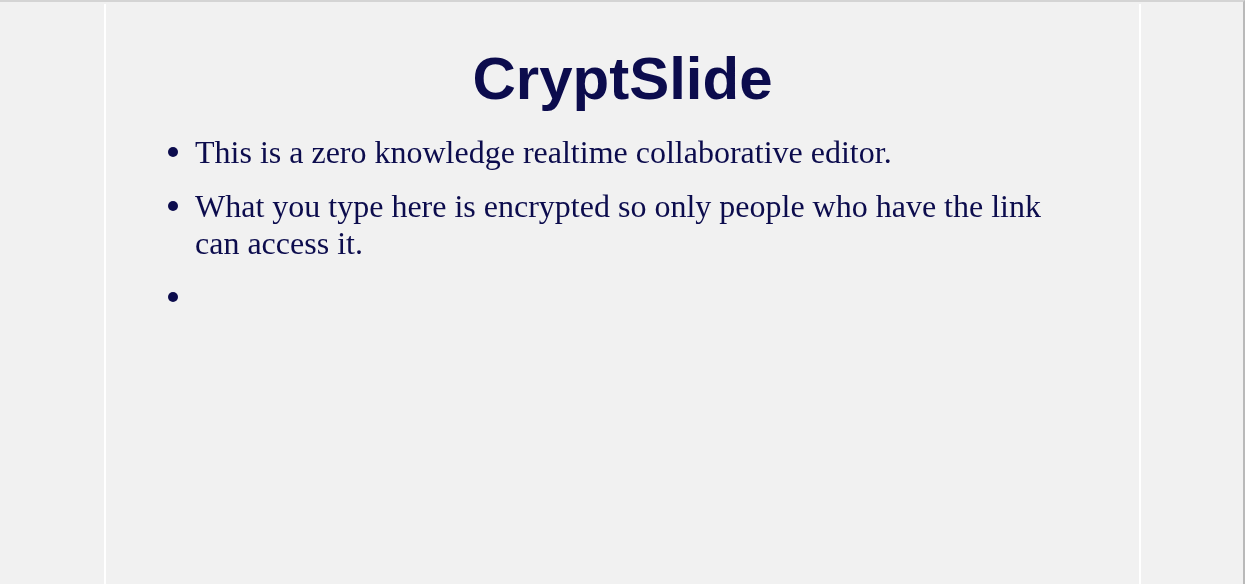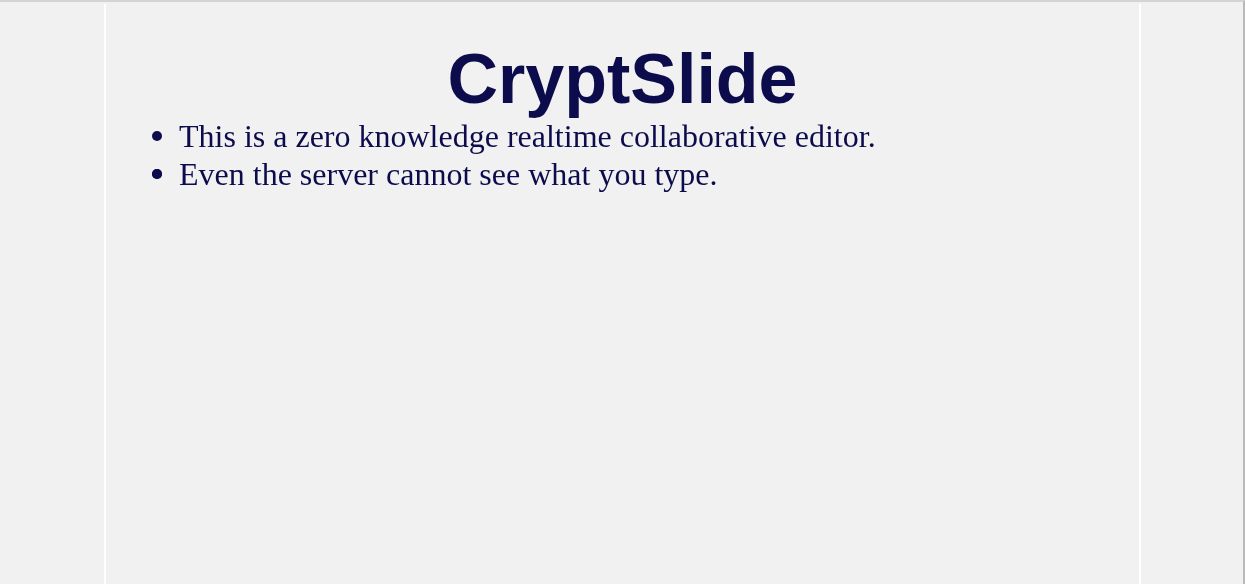--- a/index.html
+++ b/index.html
@@ -63,40 +63,40 @@
   #slide-title {
     margin: 0;
     padding: 0;
     position: absolute;
     left: 0;
     right: 0;
     top: 38px;
     text-align: center;
     font-family: "Liberation Sans", sans-serif;
     font-weight: bold;
-    font-size: 70px;
+    font-size: 60px;
     line-height: 74px;
     letter-spacing: 0px;
     color: #0c0c4d;
     white-space: nowrap;
   }
 
   #slide-bullets {
     position: absolute;
     left: 0;
     top: 114px;
     width: 100%;
     margin: 0;
     padding: 0;
     list-style: none;
   }
 
   .bullet-item {
     position: relative;
-    margin: 0;
+    margin: 16px;
     padding: 0 40px 0 73px;
     font-family: "Liberation Serif", "DejaVu Serif", serif;
     font-size: 32px;
     line-height: 37.5px;
     color: #0c0c4d;
     text-align: left;
   }
 
   .bullet-marker {
     position: absolute;
@@ -125,25 +125,25 @@
 
     <ul id="slide-bullets">
 
       <li class="bullet-item">
         <span class="bullet-marker"></span>
         <span class="bullet-text">This is a zero knowledge realtime collaborative editor.</span>
       </li>
 
       <li class="bullet-item">
         <span class="bullet-marker"></span>
+        <span class="bullet-text">What you type here is encrypted so only people who have the link can access it.</span>
       </li>
 
       <li class="bullet-item">
         <span class="bullet-marker"></span>
-        <span class="bullet-text">Even the server cannot see what you type.</span>
       </li>
 
 
     </ul>
 
   </div>
 
   <div id="right-gutter"></div>
 
 </div>

